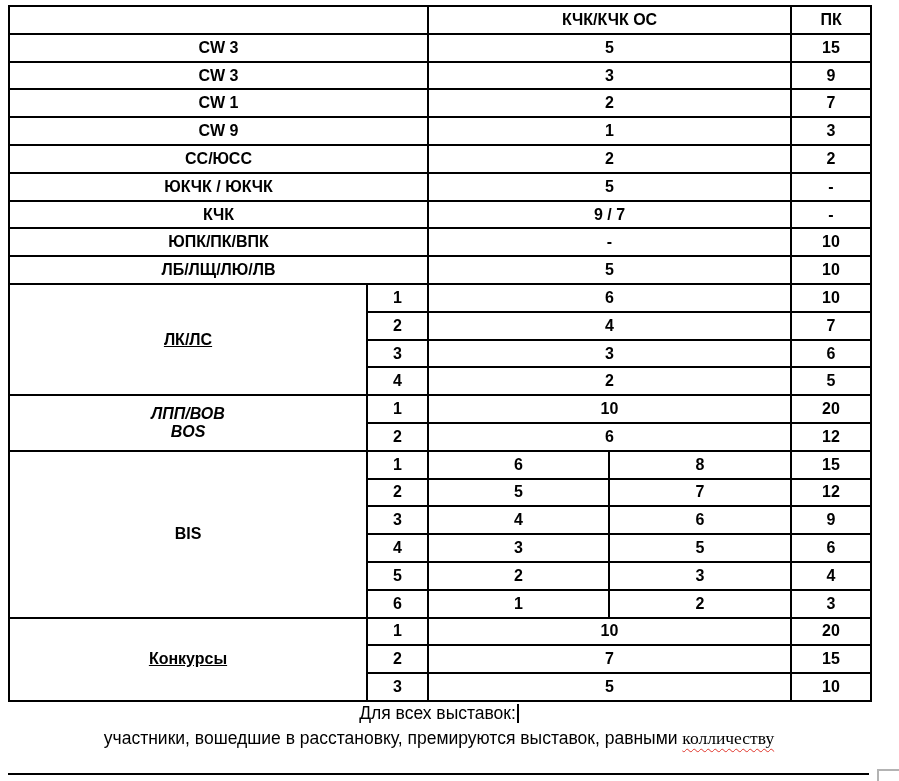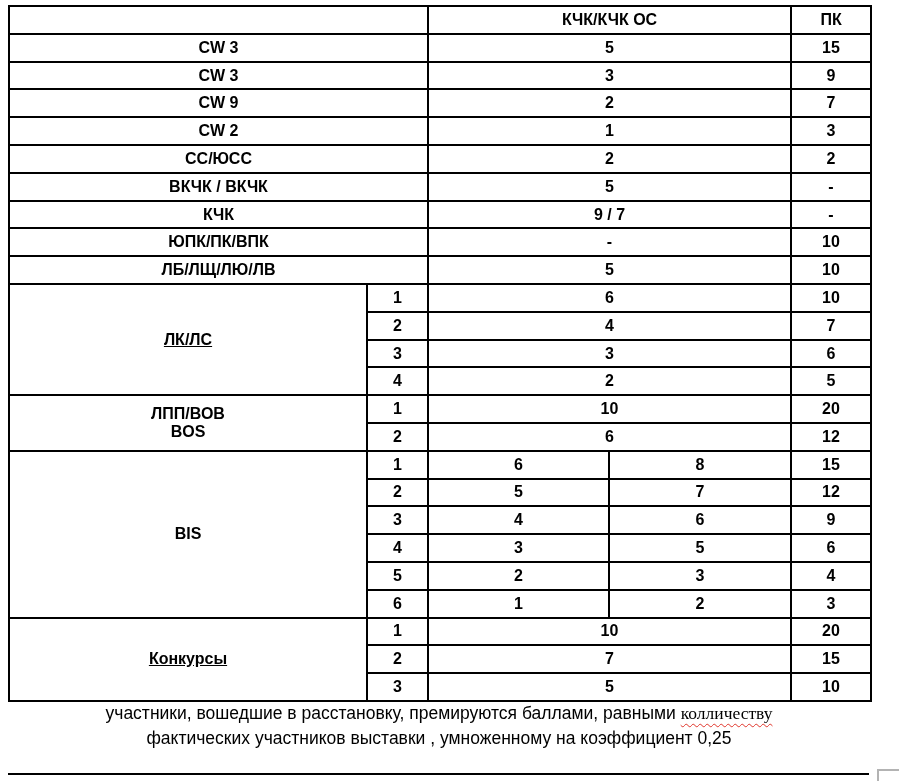--- a/index.html
+++ b/index.html
@@ -2,21 +2,21 @@
 <html><head>
 <meta charset="utf-8">
 <style>
   html,body{margin:0;padding:0;background:#ffffff;}
   .page{position:relative;width:899px;height:781px;background:#ffffff;overflow:hidden;
         font-family:"Liberation Sans","DejaVu Sans",sans-serif;color:#000;}
   table.score-table{position:absolute;left:8px;top:5px;width:862px;border-collapse:collapse;table-layout:fixed;}
   table.score-table td{border:2px solid #000;height:25.8px;padding:0 2px;
         text-align:center;vertical-align:middle;font-weight:bold;font-size:16px;line-height:1.12;}
   td.vtop{vertical-align:top;padding-top:4px;text-decoration:underline;}
-  td.two-line{line-height:27px;}
+  td.two-line{line-height:27px;font-style:italic;}
   .footer{position:absolute;left:8px;top:701px;width:862px;text-align:center;
         font-size:17.5px;line-height:24.6px;font-weight:normal;}
   .misspell{text-decoration:underline;text-decoration-style:wavy;text-decoration-color:#e0352b;
         text-decoration-thickness:1px;text-underline-offset:4px;font-family:Liberation Serif, serif;}
   .caret{display:inline-block;width:2px;height:19px;background:#000;vertical-align:-4px;margin-left:1px;}
   .bottom-rule{position:absolute;left:8px;top:773px;width:861px;height:0;border-top:2px solid #000;}
   .corner-handle{position:absolute;left:877px;top:769px;width:20px;height:14px;
         border-top:2px solid #b3b3b3;border-left:2px solid #b3b3b3;}
 </style>
 </head>
@@ -44,36 +44,36 @@
       <td colspan="2">CW 3</td>
       <td colspan="2">5</td>
       <td>15</td>
     </tr>
     <tr>
       <td colspan="2">CW 3</td>
       <td colspan="2">3</td>
       <td>9</td>
     </tr>
     <tr>
-      <td colspan="2">CW 9</td>
+      <td colspan="2">CW 1</td>
       <td colspan="2">2</td>
       <td>7</td>
     </tr>
     <tr>
-      <td colspan="2">CW 2</td>
+      <td colspan="2">CW 9</td>
       <td colspan="2">1</td>
       <td>3</td>
     </tr>
     <tr>
       <td colspan="2">СС/ЮСС</td>
       <td colspan="2">2</td>
       <td>2</td>
     </tr>
     <tr>
-      <td colspan="2">ВКЧК / ВКЧК</td>
+      <td colspan="2">ЮКЧК / ЮКЧК</td>
       <td colspan="2">5</td>
       <td>-</td>
     </tr>
     <tr>
       <td colspan="2">КЧК</td>
       <td colspan="2">9 / 7</td>
       <td>-</td>
     </tr>
     <tr>
       <td colspan="2">ЮПК/ПК/ВПК</td>
@@ -174,20 +174,20 @@
     </tr>
     <tr>
       <td>3</td>
       <td colspan="2">5</td>
       <td>10</td>
     </tr>
   </tbody>
     </table>
 
   <div class="footer">
-    <div><span>участники, вошедшие в расстановку, премируются баллами, равными </span><span class="misspell">колличеству</span></div>
-    <div>фактических участников выставки , умноженному на коэффициент 0,25</div>
+    <div><span>Для всех выставок:</span><span class="caret"></span></div>
+    <div><span>участники, вошедшие в расстановку, премируются выставок, равными </span><span class="misspell">колличеству</span></div>
   </div>
 
   <div class="bottom-rule"></div>
   <div class="corner-handle"></div>
 
 </div>
 
 </body></html>

